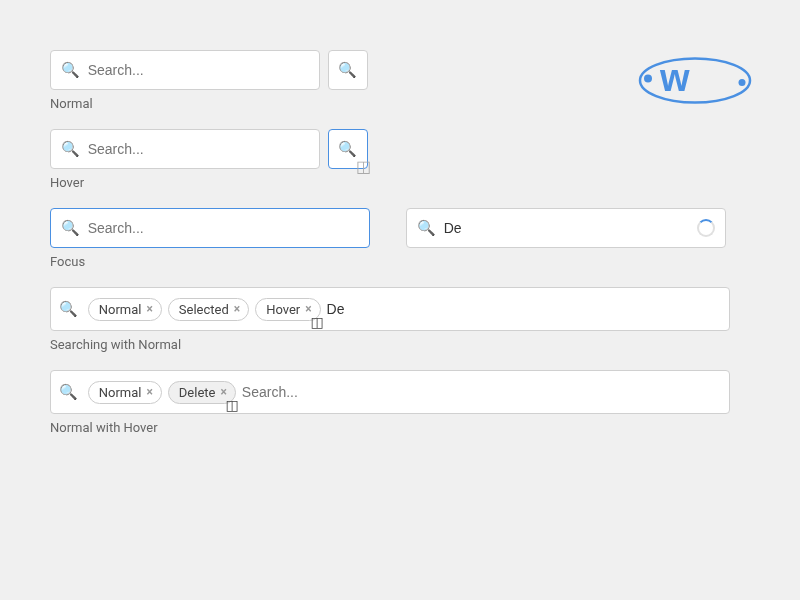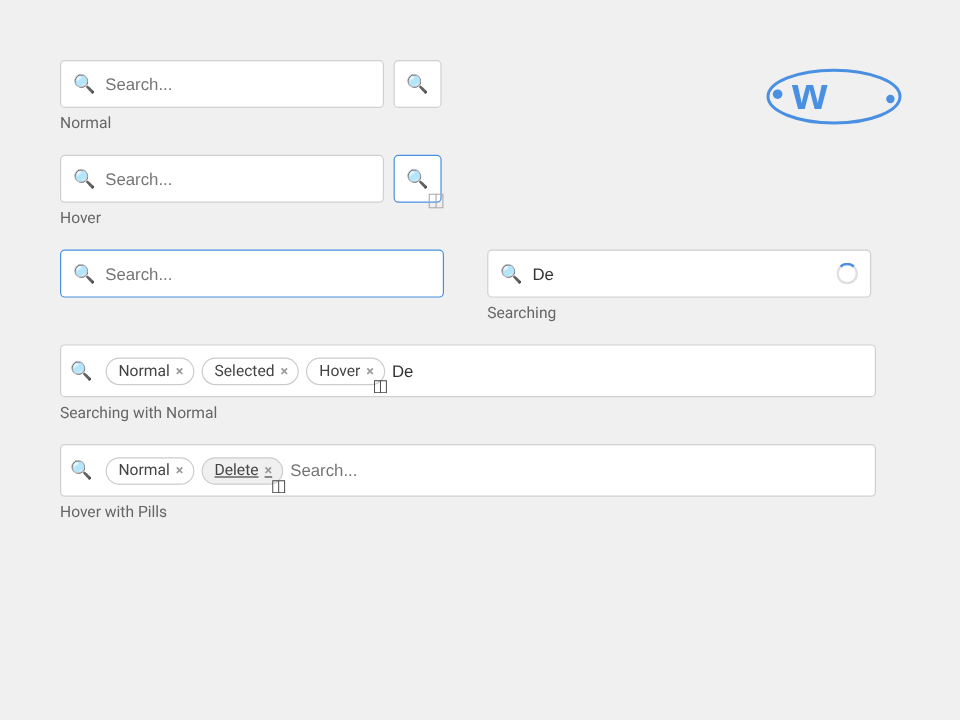--- a/index.html
+++ b/index.html
@@ -178,21 +178,20 @@
       gap: 12px;
     }
 
     .col-half {
       flex: 1;
     }
 
     
     .pill.delete-state {
       background: #f0f0f0;
-      text-decoration: underline;
     }
 
   </style>
 </head>
 <body>
 
 <div class="page">
 
   <div class="logo-area">
     <svg class="logo-svg" viewBox="0 0 130 75" xmlns="http://www.w3.org/2000/svg">
@@ -233,28 +232,28 @@
     <div class="search-label">Hover</div>
   </div>
 
   <div class="search-section">
     <div class="two-col">
       <div class="col-half">
         <div class="search-input-wrap focus-state wide">
           <span class="search-icon-inner">🔍</span>
           <input type="text" placeholder="Search..." value="" style="color: rgb(51, 51, 51);">
         </div>
+        <div class="search-label">Focus</div>
       </div>
       <div class="col-half">
         <div class="search-input-wrap wide">
           <span class="search-icon-inner">🔍</span>
           <input type="text" class="active-text" placeholder="" value="De" style="">
           <div class="spinner"></div>
         </div>
-        <div class="search-label">Searching</div>
       </div>
     </div>
   </div>
 
   <div class="search-section" style="position:relative;">
     <div class="pills-search-wrap">
       <span class="search-icon-inner" style="color:#aaa; font-size:15px; margin-right:4px;">🔍</span>
       <div class="pill">
         <span>Normal</span>
         <span class="pill-x">×</span>
@@ -281,16 +280,16 @@
         <span>Normal</span>
         <span class="pill-x">×</span>
       </div>
       <div class="pill delete-state" style="position:relative;">
         <span>Delete</span>
         <span class="pill-x">×</span>
         <span style="position:absolute; bottom:-10px; right:-4px; font-size:14px;">◫</span>
       </div>
       <input type="text" class="pill-search-input" value="" placeholder="Search..." style="">
     </div>
-    <div class="search-label">Hover with Pills</div>
+    <div class="search-label">Normal with Hover</div>
   </div>
 
 </div>
 
 </body></html>

